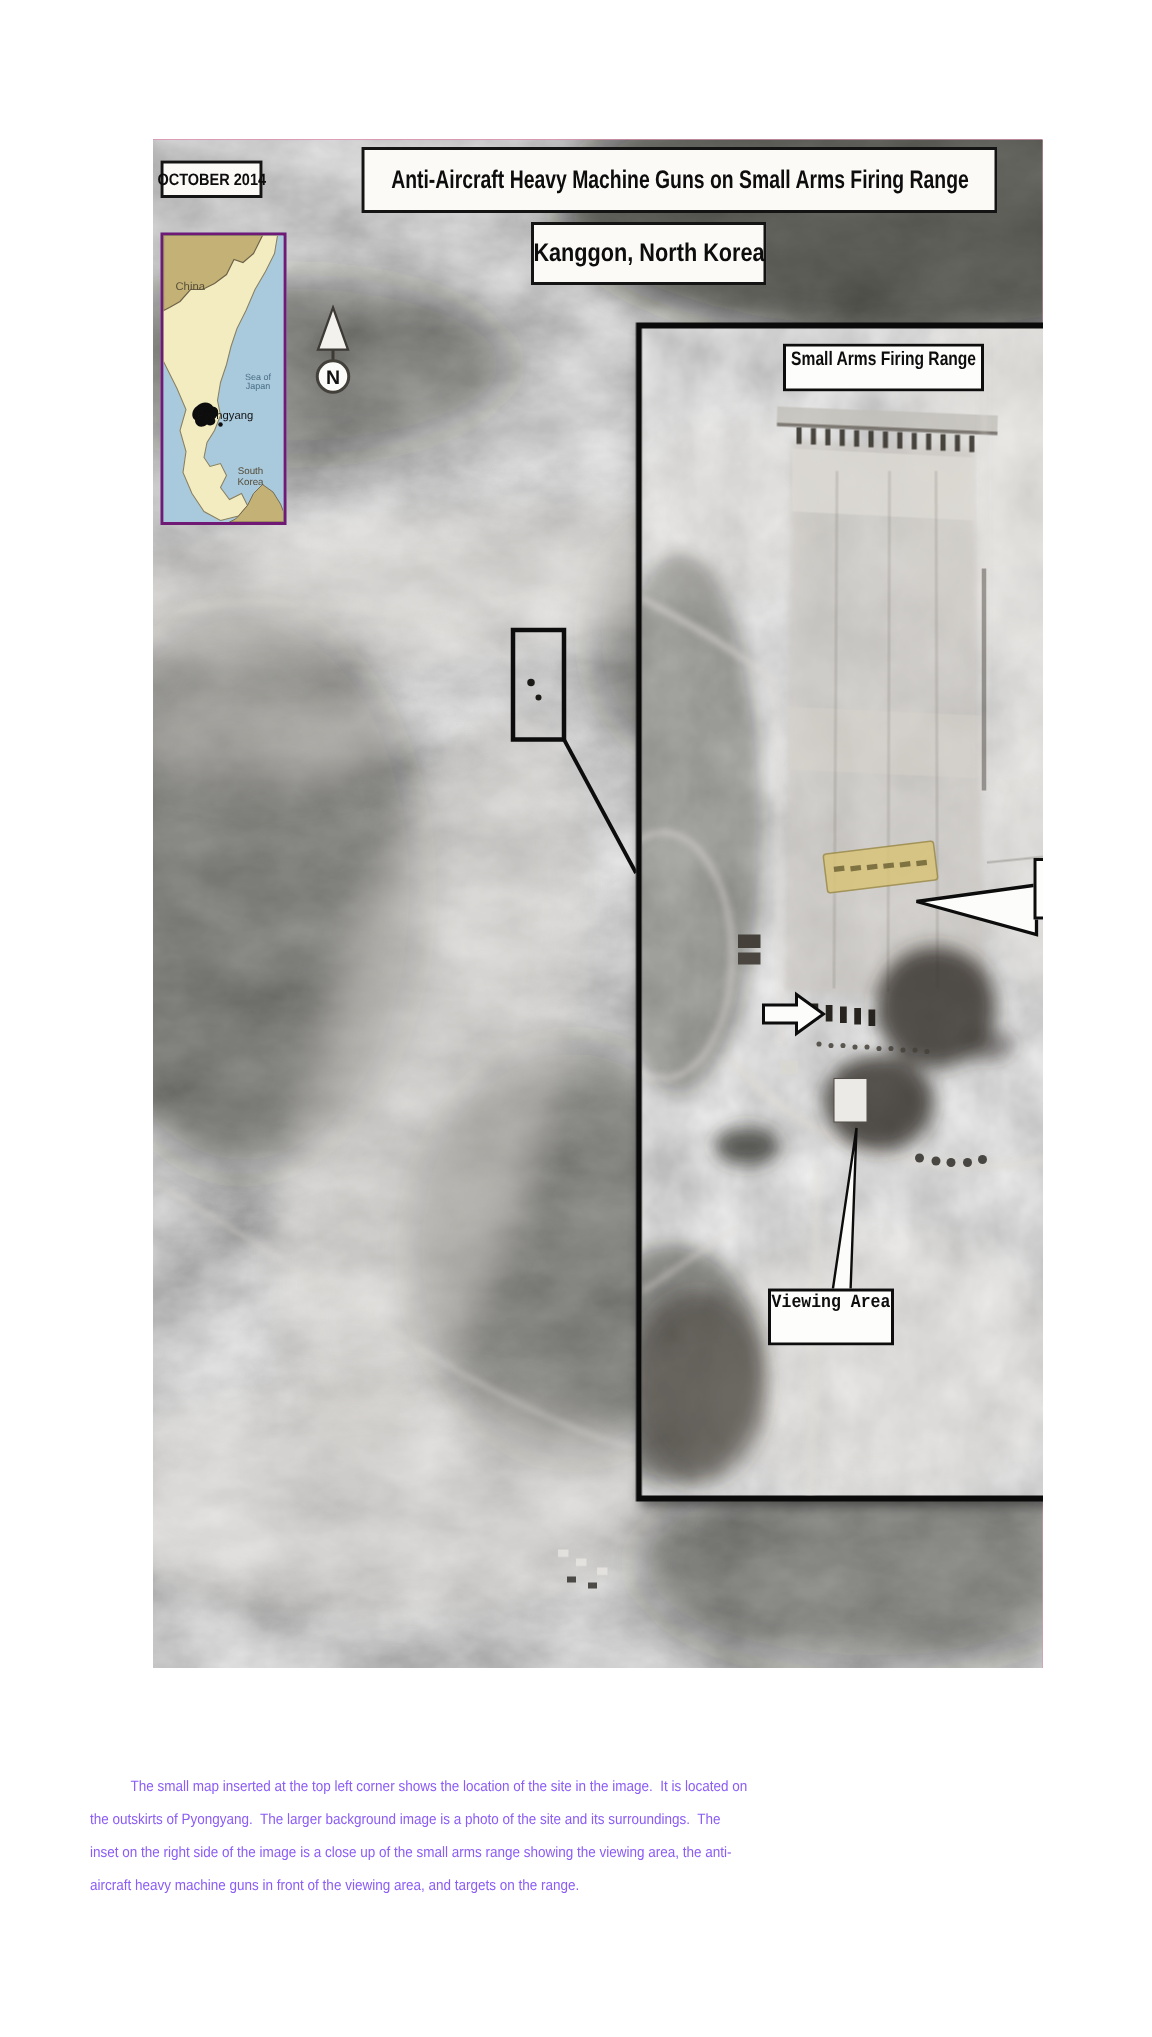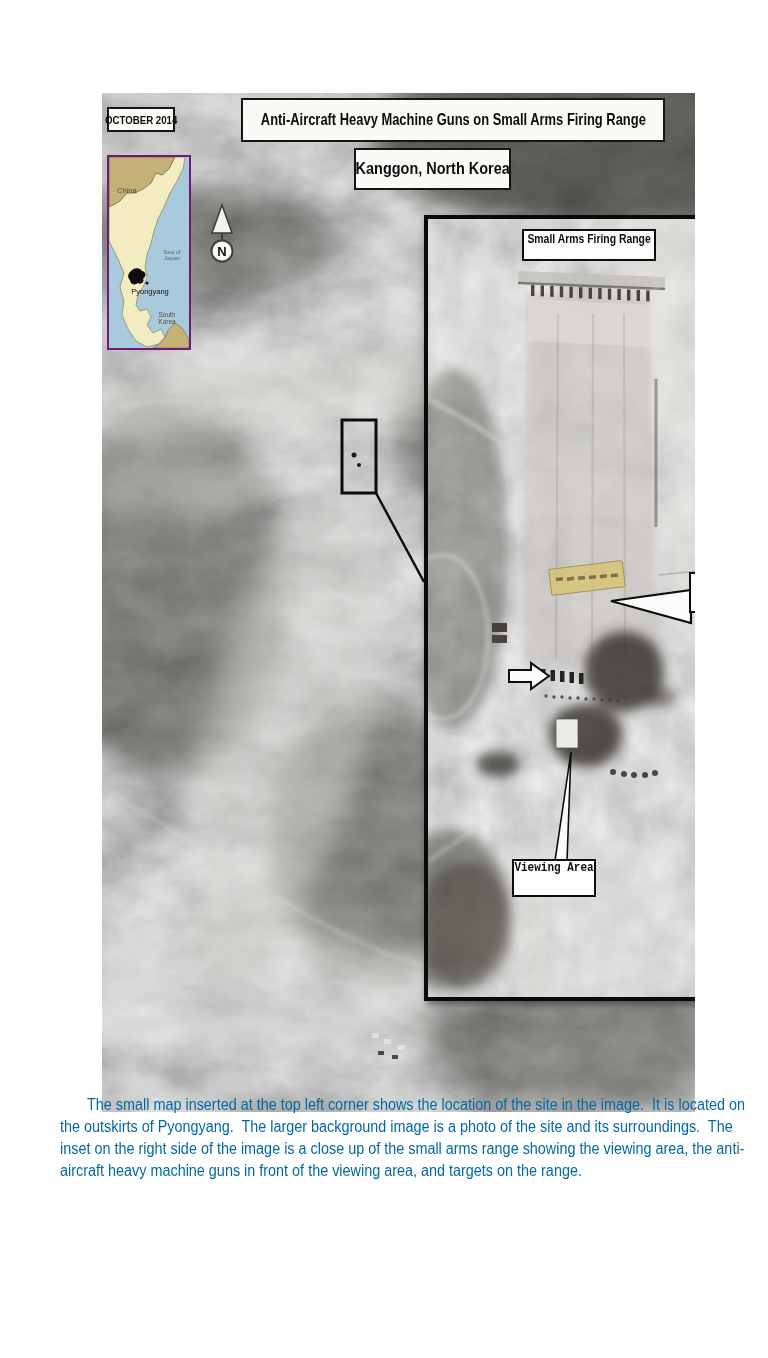--- a/index.html
+++ b/index.html
@@ -32,22 +32,22 @@
   .range-label span{transform:scaleX(.8);white-space:nowrap;}
   .targets-label{left:261px;top:353px;width:58px;height:41px;font-size:12.5px;border-width:2.5px;}
   .targets-label span{transform:scaleX(.88);white-space:nowrap;}
   .viewing-label{left:84px;top:640px;width:84px;height:38px;font-size:12.5px;font-family:Liberation Mono, monospace;}
   .viewing-label span{transform:scaleX(.88);white-space:nowrap;}
   .legend-box{left:5px;top:956px;width:196px;height:40px;border-width:2.5px;
               box-shadow:5px 5px 0 #1a1a1a;justify-content:flex-start;padding-left:8px;}
   .legend-box .lbl{font-style:italic;font-weight:bold;font-size:11.5px;
                    transform:scaleX(.78);transform-origin:0 50%;white-space:nowrap;margin-left:6px;}
   .hw-box{left:628px;top:967px;width:74px;height:38px;font-weight:bold;font-size:14px;}
-  .caption{position:absolute;left:60px;top:1094px;width:690px;color:#0369a1;
-           font-size:16px;line-height:22px;}
+  .caption{position:absolute;left:60px;top:1181px;width:690px;color:#8b5cf6;
+           font-size:10px;line-height:22px;}
   .cap-line{white-space:pre;transform:scaleX(.9);transform-origin:0 0;}
   .cap-line.first{padding-left:30px;}
 </style>
 </head>
 <body>
 
 <div class="figure">
 
   <svg class="bg" width="673" height="1019">
     <defs>
@@ -131,21 +131,21 @@
     <svg width="80" height="191" viewBox="0 0 80 191">
       <rect width="80" height="191" fill="#a9c9dd"></rect>
       <path stroke="#8a8060" stroke-width="0.7" d="M0,0 H76 L74,12 L68,24 L61,36 L55,50 L49,62 L45,74 L42,86 L38,98 L36,110 L38,120 L34,130 L29,138 L27,148 L31,154 L38,152 L42,160 L38,168 L44,176 L52,172 L56,180 L50,187 L38,190 L27,184 L19,172 L13,158 L15,144 L11,130 L15,116 L9,102 L3,90 L0,84 Z" fill="#f2ecc0"></path>
       <path stroke="#6e6349" stroke-width="0.8" d="M0,0 H66 L60,12 L53,18 L47,16 L42,26 L34,32 L26,36 L18,36 L11,44 L4,48 L0,50 Z" fill="#c4b176"></path>
       <path stroke="#6e6349" stroke-width="0.6" d="M50,187 L56,180 L60,172 L66,166 L73,171 L78,179 L80,184 V191 H44 L48,189 Z" fill="#c4b176"></path>
       <path fill="#0d0d0d" d="M22,114 c4,-4 9,-3 11,0 c5,1 4,6 1,8 c2,3 -2,6 -5,4 c-4,3 -8,1 -8,-3 c-3,-2 -2,-7 1,-9 Z"></path>
       <circle cx="38" cy="126" r="1.5" fill="#0d0d0d"></circle>
     </svg>
     <div class="map-label" style="left:8px;top:30px;font-size:7.5px;">China</div>
     <div class="map-label" style="left:50px;top:92px;width:26px;font-size:6px;color:#4a6e86;">Sea of Japan</div>
-    <div class="map-label" style="left:10px;top:131px;width:62px;font-size:7.5px;color:#111111;">Pyongyang</div>
+    <div class="map-label" style="left:10px;top:116px;width:62px;font-size:7.5px;color:#111111;">Pyongyang</div>
     <div class="map-label" style="left:42px;top:155px;width:32px;font-size:6.5px;">South Korea</div>
   </div>
 
   <div class="compass">
     <svg width="24" height="62">
       <polygon points="12,2 22,30 2,30" fill="#f2f1ee" stroke="#3d3a35" stroke-width="1.5"></polygon>
       <line x1="12" y1="30" x2="12" y2="37" stroke="#3d3a35" stroke-width="2"></line>
       <circle cx="12" cy="48" r="10.5" fill="#fbfbf9" stroke="#43403a" stroke-width="2"></circle>
       <text x="12" y="53" text-anchor="middle" font-size="13" font-weight="bold" fill="#111111">N</text>
     </svg>

